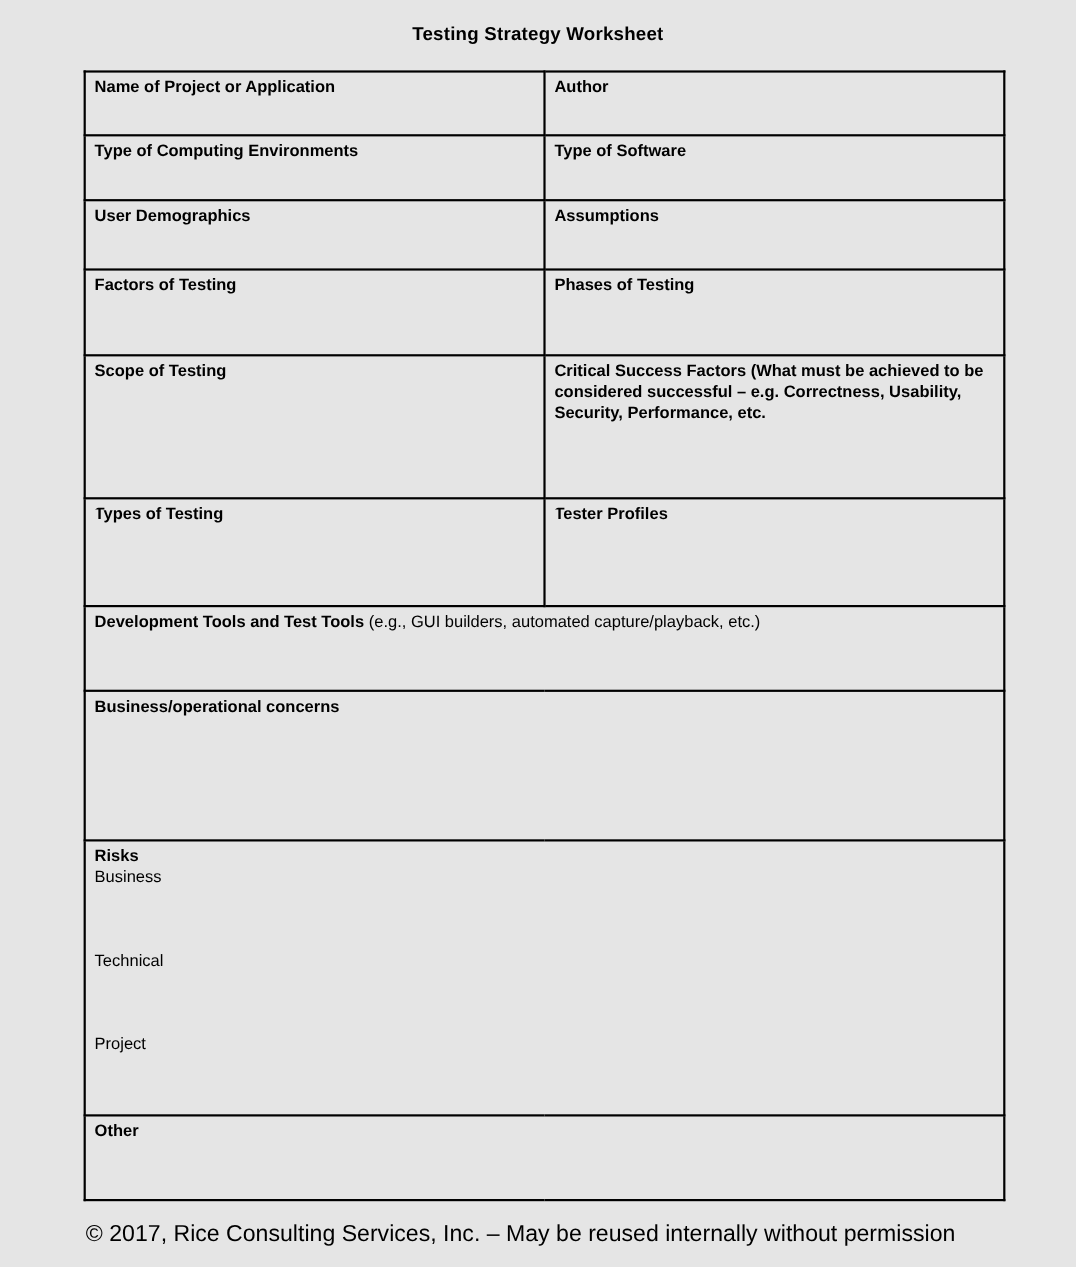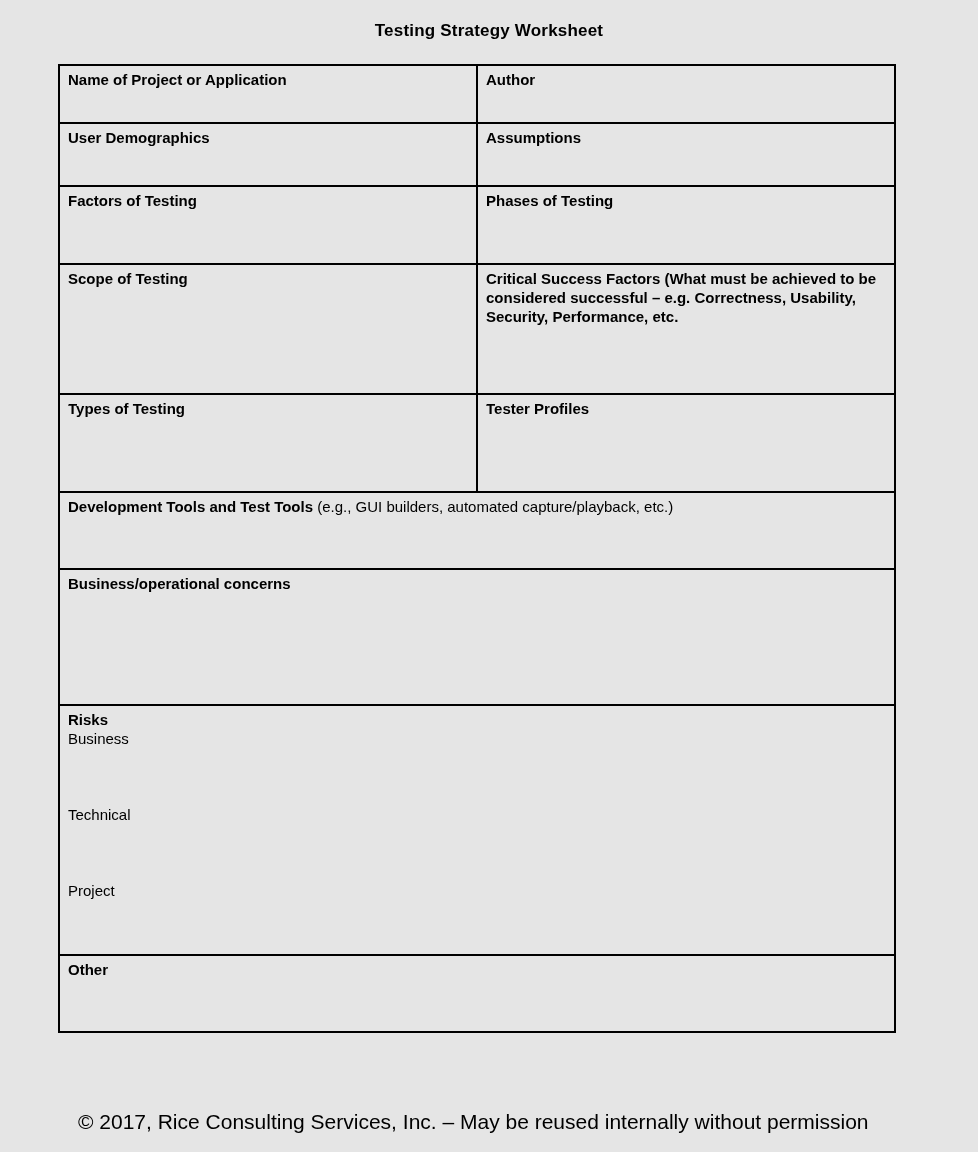--- a/index.html
+++ b/index.html
@@ -18,21 +18,21 @@
   .doc-title {
     padding-top: 21px;
     text-align: center;
     font-size: 17px;
     font-weight: bold;
     letter-spacing: 0.2px;
   }
   table.worksheet {
     position: absolute;
     top: 64px;
-    left: 58px;
+    left: 76px;
     width: 836px;
     border-collapse: collapse;
     table-layout: fixed;
   }
   table.worksheet td {
     border: 2px solid #000000;
     vertical-align: top;
     padding: 4px 8px 0 8px;
     font-size: 15px;
     font-weight: bold;
@@ -78,20 +78,24 @@
   <table class="worksheet">
     <colgroup>
       <col style="width:418px">
       <col style="width:418px">
     </colgroup>
     <tbody>
       <tr class="r1">
         <td><span>Name of Project or Application</span></td>
         <td><span>Author</span></td>
       </tr>
+      <tr class="r2">
+        <td><span>Type of Computing Environments</span></td>
+        <td><span>Type of Software</span></td>
+      </tr>
       <tr class="r3">
         <td><span>User Demographics</span></td>
         <td><span>Assumptions</span></td>
       </tr>
       <tr class="r4">
         <td><span>Factors of Testing</span></td>
         <td><span>Phases of Testing</span></td>
       </tr>
       <tr class="r5">
         <td><span>Scope of Testing</span></td>

